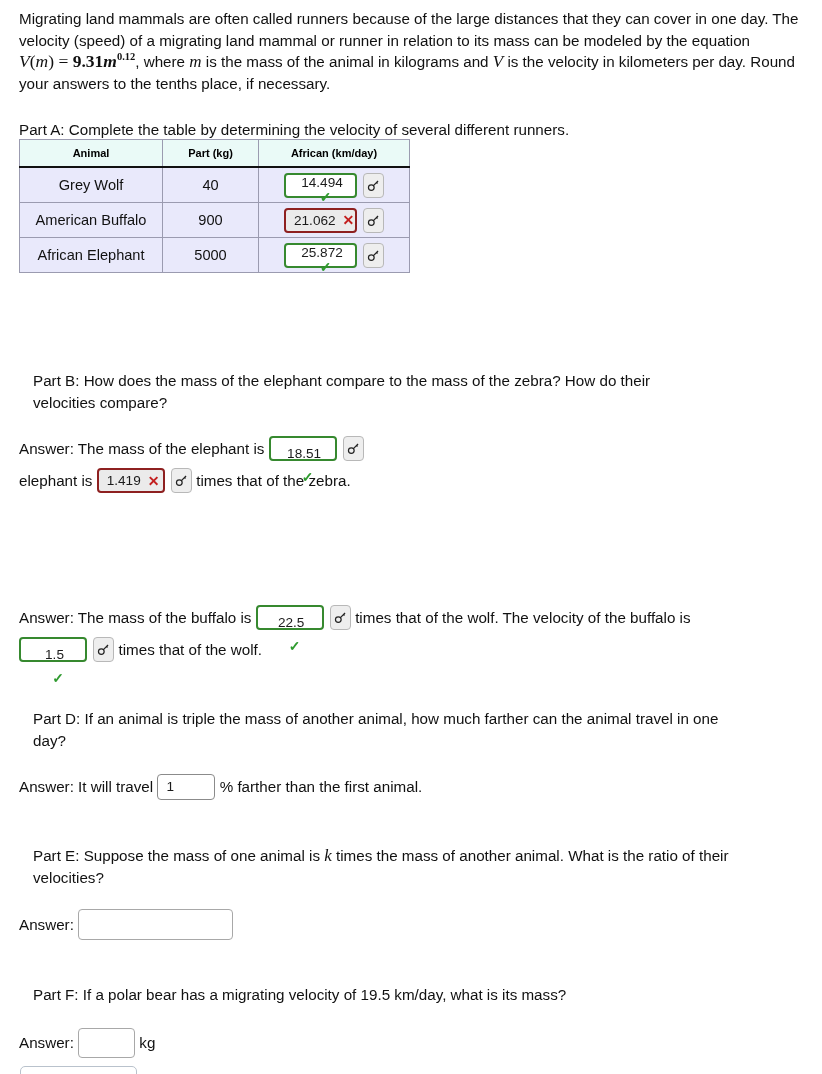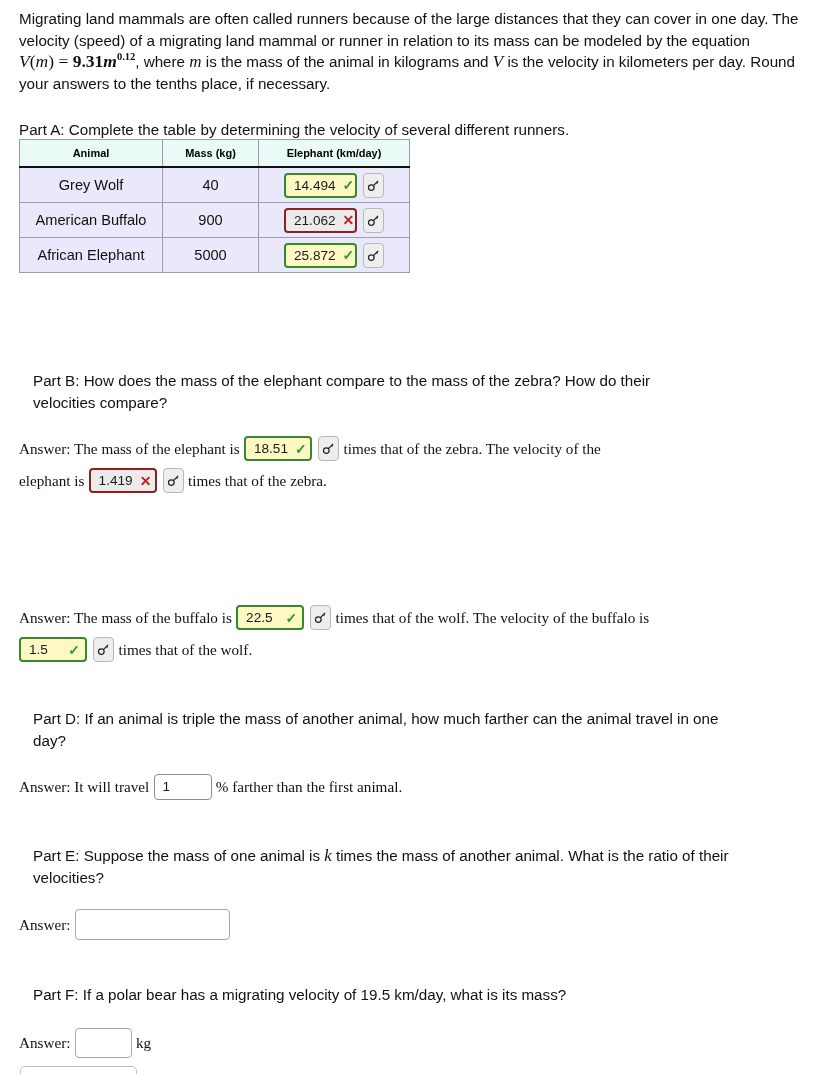--- a/index.html
+++ b/index.html
@@ -120,21 +120,22 @@
   }
   .ansbox .mark {
     flex: 0 0 auto;
     margin-left: 7px;
     font-size: 14px;
     font-weight: 700;
     line-height: 1;
   }
   .ansbox.correct {
     border: 2px solid #36892f;
-    background: #fef9c3;
+    background: #ffffff;
+    flex-direction: column;
   }
   .ansbox.correct .mark { color: #2f9b2f; }
   .ansbox.incorrect {
     border: 2px solid #8e2020;
     background: #ebebeb;
   }
   .ansbox.incorrect .mark { color: #c31f1f; }
   .ansbox.plain {
     border: 1px solid #8b8b8b;
     background: #ffffff;
@@ -164,21 +165,21 @@
     position: absolute;
     left: 33px;
     width: 760px;
   }
   .ansline {
     position: absolute;
     left: 19px;
     width: 790px;
     line-height: 32px;
   }
-  .ansline .txt { vertical-align: middle; font-family: Liberation Serif, serif; }
+  .ansline .txt { vertical-align: middle; }
 
   .bottomstub {
     position: absolute;
     left: 20px;
     top: 1066px;
     width: 117px;
     height: 26px;
     border: 1px solid #b9c2cc;
     border-radius: 5px;
     background: #ffffff;
@@ -193,22 +194,22 @@
   <div class="intro prose">
     <span>Migrating land mammals are often called runners because of the large distances that they can cover in one day. The velocity (speed) of a migrating land mammal or runner in relation to its mass can be modeled by the equation </span><span class="mathserif"><span>V</span><span class="up">(</span><span>m</span><span class="up">)</span>&nbsp;<span class="up">=</span>&nbsp;<span class="num">9.31</span><span style="font-weight:700">m</span><sup>0.12</sup></span><span>, where </span><span class="mathvar">m</span><span> is the mass of the animal in kilograms and </span><span class="mathvar">V</span><span> is the velocity in kilometers per day. Round your answers to the tenths place, if necessary.</span>
   </div>
 
   <div class="partA-line prose">Part A: Complete the table by determining the velocity of several different runners.</div>
 
   <table class="vtable">
     <thead>
       <tr>
         <th class="col-animal">Animal</th>
-        <th class="col-mass">Mass (kg)</th>
-        <th class="col-vel">Elephant (km/day)</th>
+        <th class="col-mass">Part (kg)</th>
+        <th class="col-vel">African (km/day)</th>
       </tr>
     </thead>
     <tbody>
       <tr>
         <td>Grey Wolf</td>
         <td>40</td>
         <td class="velcell">
           <div class="velwrap">
             <span class="ansbox correct" style="width:73px">
               <span class="val">14.494</span>
@@ -273,21 +274,20 @@
       <span class="val">18.51</span>
       <span class="mark">✓</span>
     </span>
     <span class="keybtn">
       <svg width="13" height="13" viewBox="0 0 16 16">
         <circle cx="5.3" cy="10.6" r="3.5" fill="none" stroke="#222" stroke-width="1.5"></circle>
         <line x1="7.9" y1="8.1" x2="13.6" y2="2.5" stroke="#222" stroke-width="1.5"></line>
         <line x1="11.2" y1="4.6" x2="13.3" y2="5.1" stroke="#222" stroke-width="1.5"></line>
       </svg>
     </span>
-    <span class="txt">times that of the zebra. The velocity of the</span>
   </div>
 
   <div class="ansline prose" style="top:464px">
     <span class="txt">elephant is</span>
     <span class="ansbox incorrect" style="width:68px">
       <span class="val">1.419</span>
       <span class="mark">✕</span>
     </span>
     <span class="keybtn">
       <svg width="13" height="13" viewBox="0 0 16 16">

